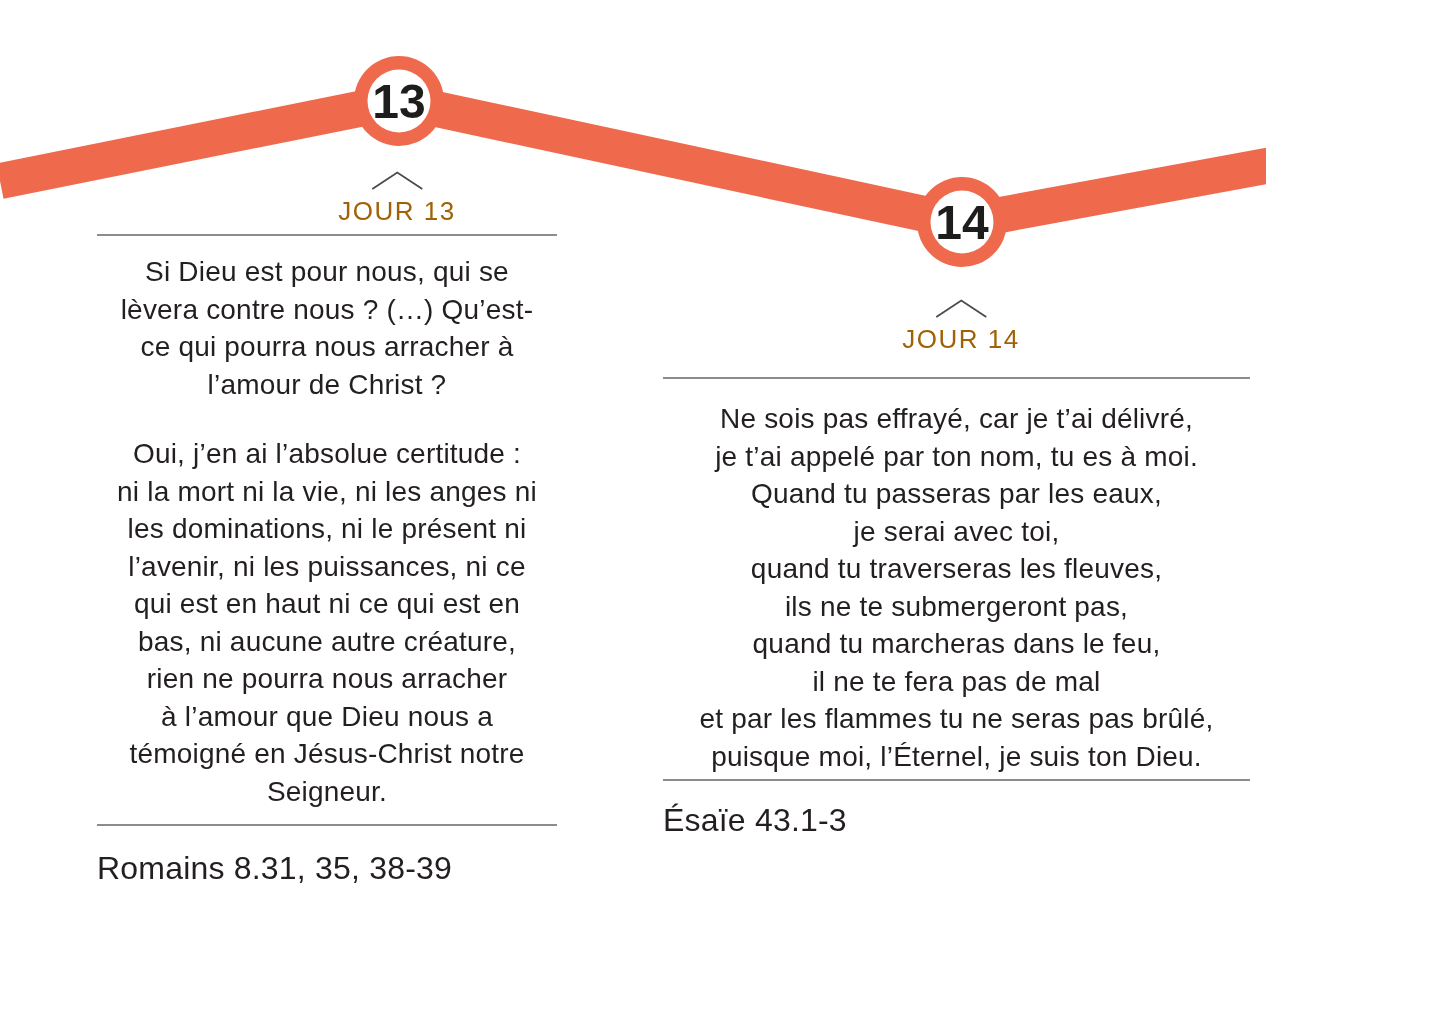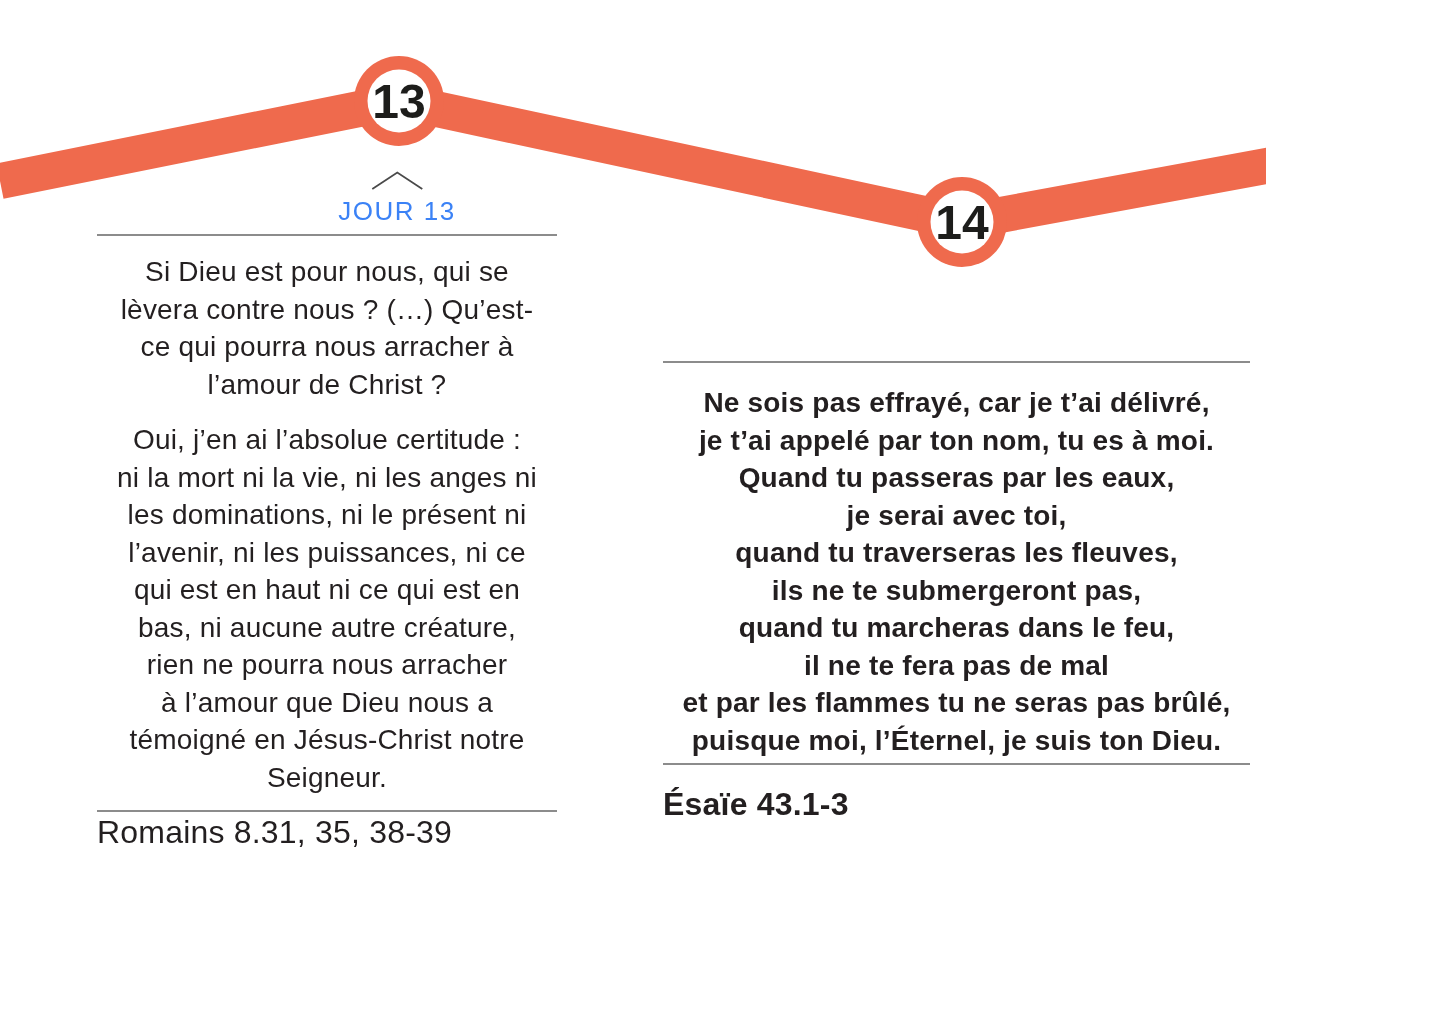--- a/index.html
+++ b/index.html
@@ -43,21 +43,21 @@
   }
   .caret-svg { display: block; margin: 0 auto; }
   .caret-line {
     fill: none;
     stroke: #4a4a4a;
     stroke-width: 1.8;
     stroke-linejoin: miter;
   }
   .day-heading {
     margin-top: 7px;
-    color: #3b82f6;
+    color: #a16207;
     font-size: 26px;
     line-height: 28px;
     letter-spacing: 1.5px;
     white-space: nowrap;
   }
   .col { position: absolute; }
   .rule {
     height: 2px;
     background: #8c8c8c;
     width: 100%;
@@ -99,42 +99,48 @@
     </g>
   </svg>
 
   <div class="day-header" style="left:397px; top:170px;">
     <svg class="caret-svg" width="52" height="20" viewBox="0 0 52 20">
       <polyline class="caret-line" points="1,19 26,2.5 51,19"></polyline>
     </svg>
     <div class="day-heading">JOUR 13</div>
   </div>
 
+  <div class="day-header" style="left:961px; top:298px;">
+    <svg class="caret-svg" width="52" height="20" viewBox="0 0 52 20">
+      <polyline class="caret-line" points="1,19 26,2.5 51,19"></polyline>
+    </svg>
+    <div class="day-heading">JOUR 14</div>
+  </div>
 
   <section class="col" style="left:97px; top:234px; width:460px;">
     <div class="rule"></div>
     <p class="quote" style="margin-top:17px;">Si Dieu est pour nous, qui se
 lèvera contre nous ? (…) Qu’est-
 ce qui pourra nous arracher à
 l’amour de Christ ?</p>
-    <p class="quote" style="margin-top:18px;">Oui, j’en ai l’absolue certitude :
+    <p class="quote" style="margin-top:32px;">Oui, j’en ai l’absolue certitude :
 ni la mort ni la vie, ni les anges ni
 les dominations, ni le présent ni
 l’avenir, ni les puissances, ni ce
 qui est en haut ni ce qui est en
 bas, ni aucune autre créature,
 rien ne pourra nous arracher
 à l’amour que Dieu nous a
 témoigné en Jésus-Christ notre
 Seigneur.</p>
     <div class="rule" style="margin-top:14px;"></div>
-    <p class="reference" style="margin-top:5px;">Romains 8.31, 35, 38-39</p>
+    <p class="reference" style="margin-top:27px;">Romains 8.31, 35, 38-39</p>
   </section>
 
-  <section class="col" style="left:663px; top:361px; width:587px;font-weight:bold;">
+  <section class="col" style="left:663px; top:377px; width:587px;">
     <div class="rule"></div>
     <p class="quote" style="margin-top:21px;">Ne sois pas effrayé, car je t’ai délivré,
 je t’ai appelé par ton nom, tu es à moi.
 Quand tu passeras par les eaux,
 je serai avec toi,
 quand tu traverseras les fleuves,
 ils ne te submergeront pas,
 quand tu marcheras dans le feu,
 il ne te fera pas de mal
 et par les flammes tu ne seras pas brûlé,

